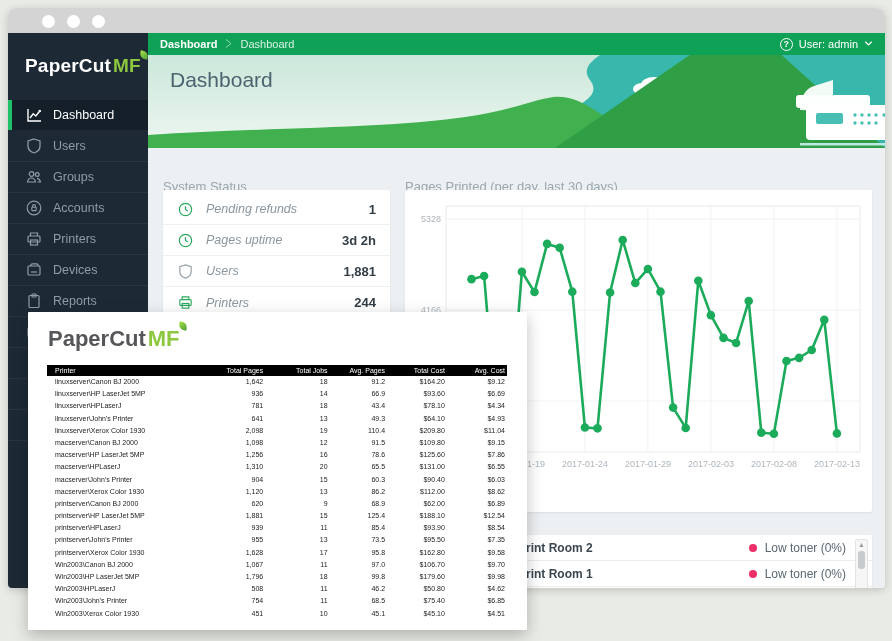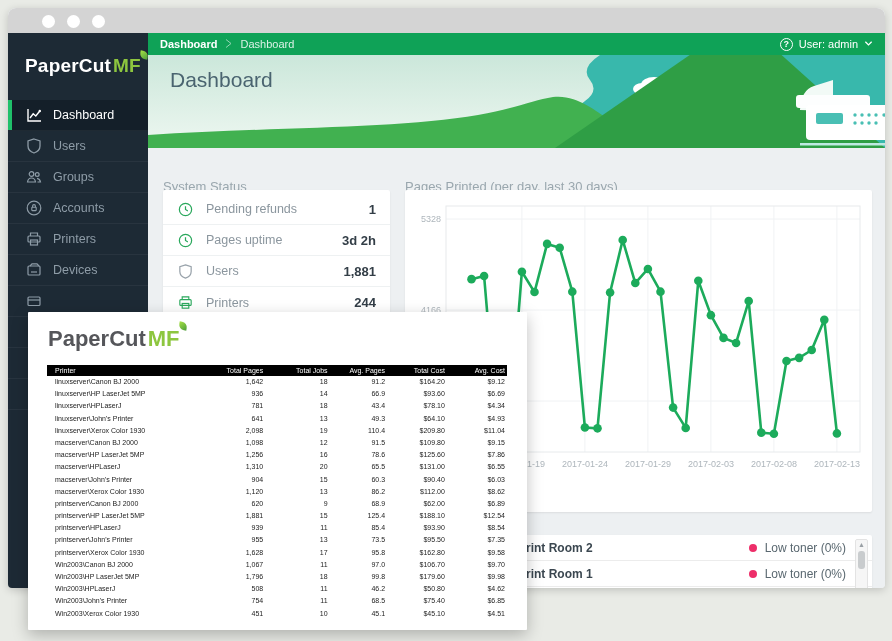--- a/index.html
+++ b/index.html
@@ -47,21 +47,21 @@
   
   .content{position:absolute;left:0;top:115px;right:0;bottom:0;}
   .sec-head{position:absolute;font-size:13px;color:#9aa7ae;margin-top:17px;}
   .card{position:absolute;background:#fff;border-radius:2px;box-shadow:0 1px 2px rgba(0,0,0,.08);}
   
   .status-card{left:15px;top:42px;width:227px;height:153px;padding:4px 0;}
   .st-row{height:31px;display:flex;align-items:center;padding:0 14px;border-bottom:1px solid #eef1f2;}
   .st-row:last-child{border-bottom:none;}
   .st-row .ic{width:17px;height:17px;margin-right:12px;}
   .st-row .ic.green{color:#2aa85c;} .st-row .ic.gray{color:#98a2aa;}
-  .st-label{font-size:12.5px;color:#8b969e;flex:1;}
+  .st-label{font-size:12.5px;color:#8b969e;flex:1;font-style:italic;}
   .st-value{font-size:13px;font-weight:700;color:#333e47;}
   
   .chart-card{left:257px;top:42px;width:467px;height:322px;}
   .chart-card svg{display:block;}
   .chart-card text{font-family:"Liberation Sans",sans-serif;}
   
   .device-card{left:352px;top:387px;width:372px;height:80px;}
   .dev-row{height:26px;display:flex;align-items:center;padding:0 26px 0 18px;border-bottom:1px solid #ececec;}
   .dev-name{font-size:12px;font-weight:700;color:#3b4750;flex:1;}
   .dev-dot{width:8px;height:8px;border-radius:50%;background:#ed2e69;margin-right:8px;flex:none;}
@@ -158,20 +158,29 @@
             </div>
             <div class="nav-item">
               <span class="ic">
                 <svg viewBox="0 0 18 18">
                   <path d="M5 5l2-2.2h5L14 5" fill="none" stroke="currentColor" stroke-width="1.2"></path>
                   <rect x="3" y="5" width="12" height="9" rx="1" fill="none" stroke="currentColor" stroke-width="1.2"></rect>
                   <path d="M6 11h6" fill="none" stroke="currentColor" stroke-width="1.2"></path>
                 </svg>
               </span>
               <span class="lbl">Devices</span>
+            </div>
+            <div class="nav-item">
+              <span class="ic">
+                <svg viewBox="0 0 18 18">
+                  <rect x="4" y="3.5" width="10" height="12" rx="1" fill="none" stroke="currentColor" stroke-width="1.2"></rect>
+                  <rect x="7" y="2" width="4" height="3" rx=".6" fill="none" stroke="currentColor" stroke-width="1.1"></rect>
+                </svg>
+              </span>
+              <span class="lbl">Reports</span>
             </div>
             <div class="nav-item">
               <span class="ic">
                 <svg viewBox="0 0 18 18">
                   <rect x="3" y="5" width="12" height="8.5" rx="1" fill="none" stroke="currentColor" stroke-width="1.2"></rect>
                   <path d="M3 8h12" fill="none" stroke="currentColor" stroke-width="1.2"></path>
                 </svg>
               </span>
               <span class="lbl"></span>
             </div>

